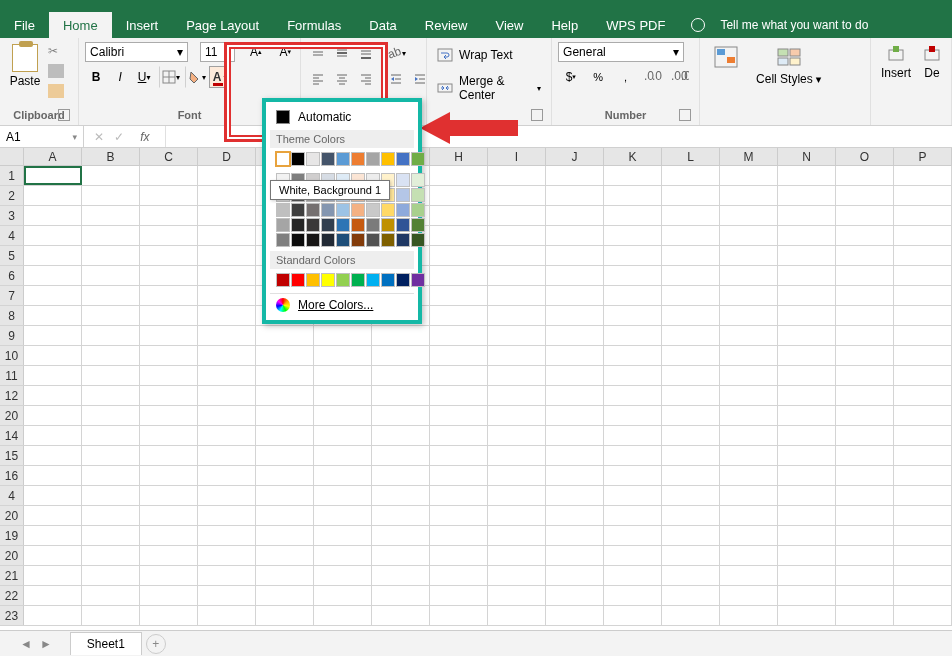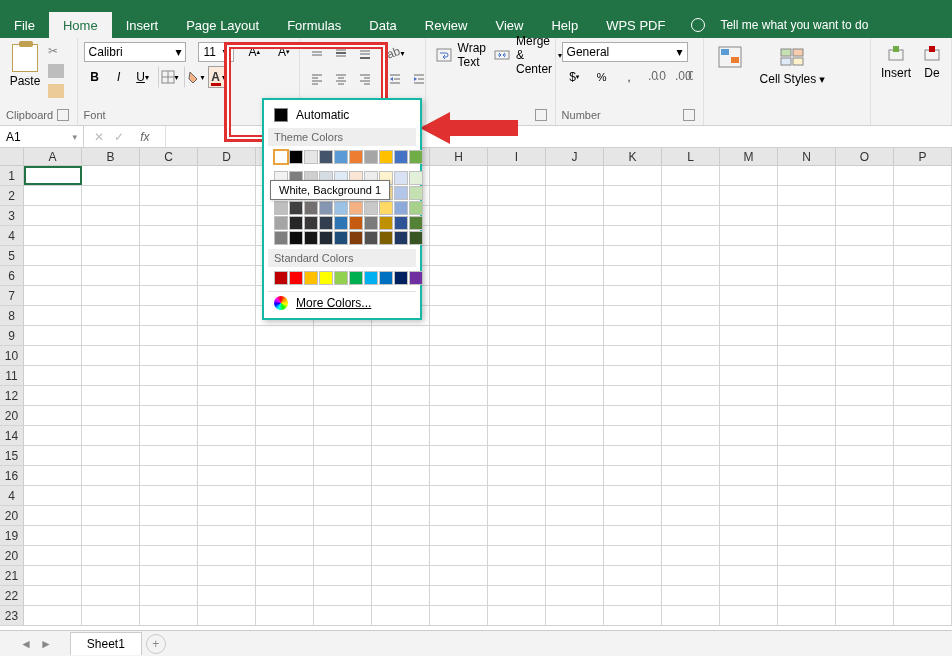--- a/index.html
+++ b/index.html
@@ -11,21 +11,21 @@
 
 .tabstrip { height:26px; background:#217346; display:flex; align-items:stretch; color:#fff; }
 .tab { padding:0 14px; display:flex; align-items:center; font-size:13px; cursor:pointer; }
 .tab.active { background:#f3f3f3; color:#217346; }
 .tell-me { display:flex; align-items:center; padding-left:12px; gap:15px;justify-content:space-between; }
 .bulb { width:14px; height:14px; border:1.5px solid #fff; border-radius:50%; position:relative; }
 
 
 .ribbon { height:88px; background:#f3f3f3; border-bottom:1px solid #d0d0d0; display:flex; position:relative; }
 .group { border-right:1px solid #e0e0e0; padding:4px 6px 2px 6px; display:flex; flex-direction:column; justify-content:space-between; }
-.group-label { font-size:11px; color:#666; padding:2px 0; position:relative; }
+.group-label { text-align:center; font-size:11px; color:#666; padding:2px 0; position:relative;font-weight:bold; }
 .group-body { flex:1; display:flex; gap:4px; align-items:flex-start; }
 
 
 .paste-btn { width:38px; display:flex; flex-direction:column; align-items:center; gap:2px; padding:2px; }
 .paste-icon { width:26px; height:28px; background:#fff; border:1px solid #c0a050; position:relative; }
 .paste-icon::before { content:''; position:absolute; top:-4px; left:6px; width:14px; height:6px; background:#c0a050; border-radius:2px; }
 .clip-side { display:flex; flex-direction:column; gap:6px; padding-top:2px; }
 .mini-icon { width:16px; height:14px; background:#888; opacity:0.5; }
 
 
@@ -75,40 +75,40 @@
 .cell { width:58px; border-right:1px solid #d4d4d4; }
 .cell.sel { border:2px solid #217346; }
 
 
 .sheettabs { position:absolute; bottom:0; left:0; right:0; height:26px; background:#f3f3f3; border-top:1px solid #ccc; display:flex; align-items:center; padding-left:20px; gap:4px; }
 .sheet-nav { display:flex; gap:8px; color:#888; font-size:10px; padding-right:14px; }
 .sheettab { padding:4px 16px; background:#fff; border:1px solid #ccc; border-bottom:none; font-size:12px; }
 .addsheet { width:20px; height:20px; border:1px solid #ccc; border-radius:50%; display:flex; align-items:center; justify-content:center; color:#888; }
 
 
-.color-dd { position:absolute; top:98px; left:262px; width:160px; background:#fff; border:2px solid #14b8a6; box-shadow:2px 2px 6px rgba(0,0,0,0.25); z-index:50; padding:4px; }
+.color-dd { position:absolute; top:98px; left:262px; width:160px; background:#fff; border:4px solid #14b8a6; box-shadow:2px 2px 6px rgba(0,0,0,0.25); z-index:50; padding:4px; }
 .cdd-row { display:flex; align-items:center; gap:8px; padding:4px 6px; }
 .auto-sw { width:14px; height:14px; background:#000; border:1px solid #888; }
 .cdd-hdr { background:#eee; padding:3px 6px; font-size:11px; color:#666; margin:2px 0; }
 .swatches { display:grid; grid-template-columns:repeat(10,14px); gap:1px; padding:2px 6px; }
 .sw { width:14px; height:14px; border:1px solid #c0c0c0; }
 .sw.sel { outline:2px solid #e8a33d; outline-offset:-1px; }
 .more-ic { width:14px; height:14px; border-radius:50%; background:conic-gradient(red,orange,yellow,lime,cyan,blue,magenta,red); }
 
 
 .tooltip { position:absolute; top:180px; left:270px; background:#fff; border:1px solid #767676; padding:3px 8px; font-size:11px; z-index:60; box-shadow:1px 1px 3px rgba(0,0,0,0.2); }
 
 
 .red-box { position:absolute; top:42px; left:224px; width:164px; height:100px; border:3px solid #e03030; box-shadow:inset 0 0 0 2px #fff, inset 0 0 0 4px #e03030; z-index:40; pointer-events:none; }
 
 
 .arrow { position:absolute; top:106px; left:420px; z-index:45; }
 
 
-.wrap-col { display:flex; flex-direction:row; gap:0; padding-top:2px; }
+.wrap-col { display:flex; flex-direction:column; gap:11px; padding-top:2px; }
 .wrap-btn { height:22px; display:flex; align-items:center; gap:6px; padding:0 4px; font-size:12px; }
 .wrap-ic { width:16px; height:14px; display:inline-block; }
 
 
 .launcher { position:absolute; right:2px; bottom:2px; width:12px; height:12px; border:1px solid #999; }
 
 
 .chev { display:inline-block; }
 </style>
 </head>

